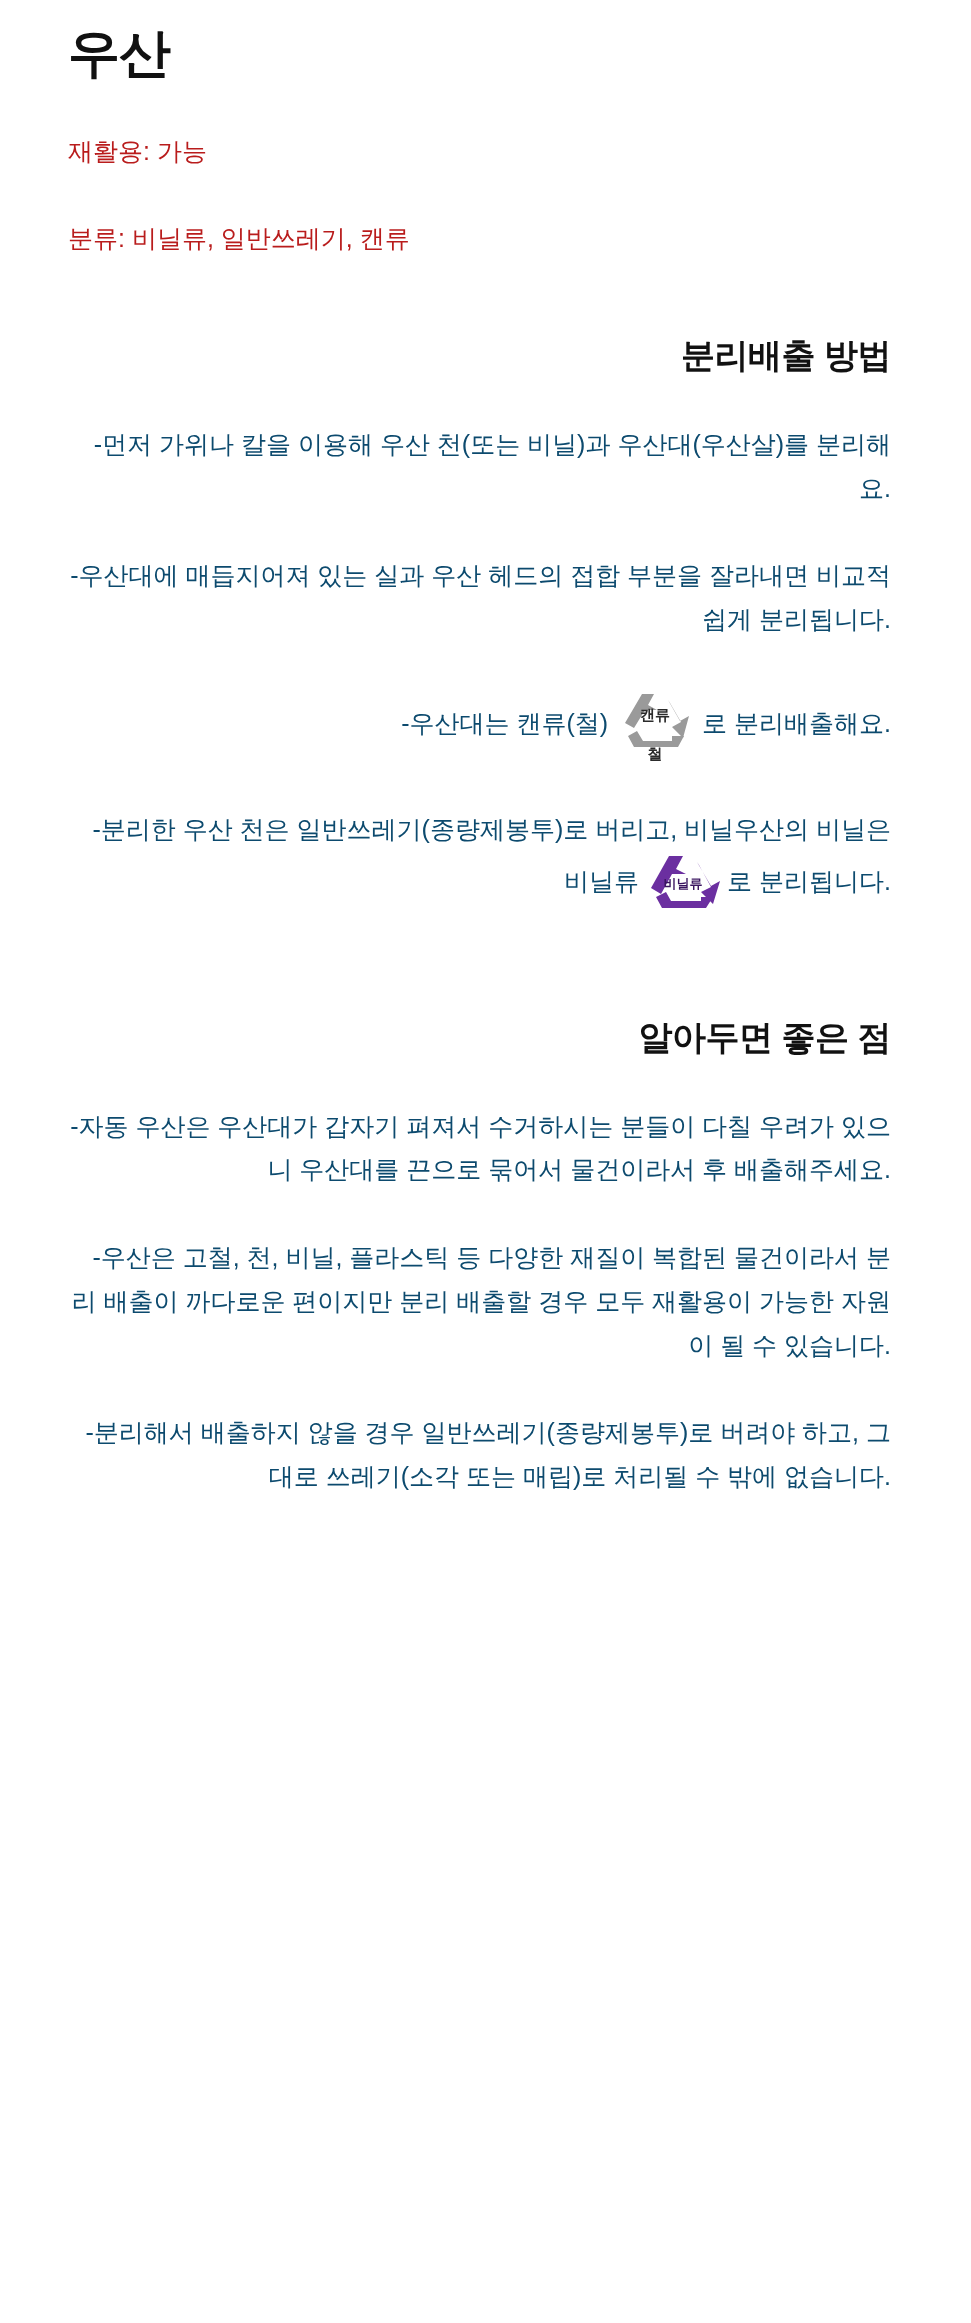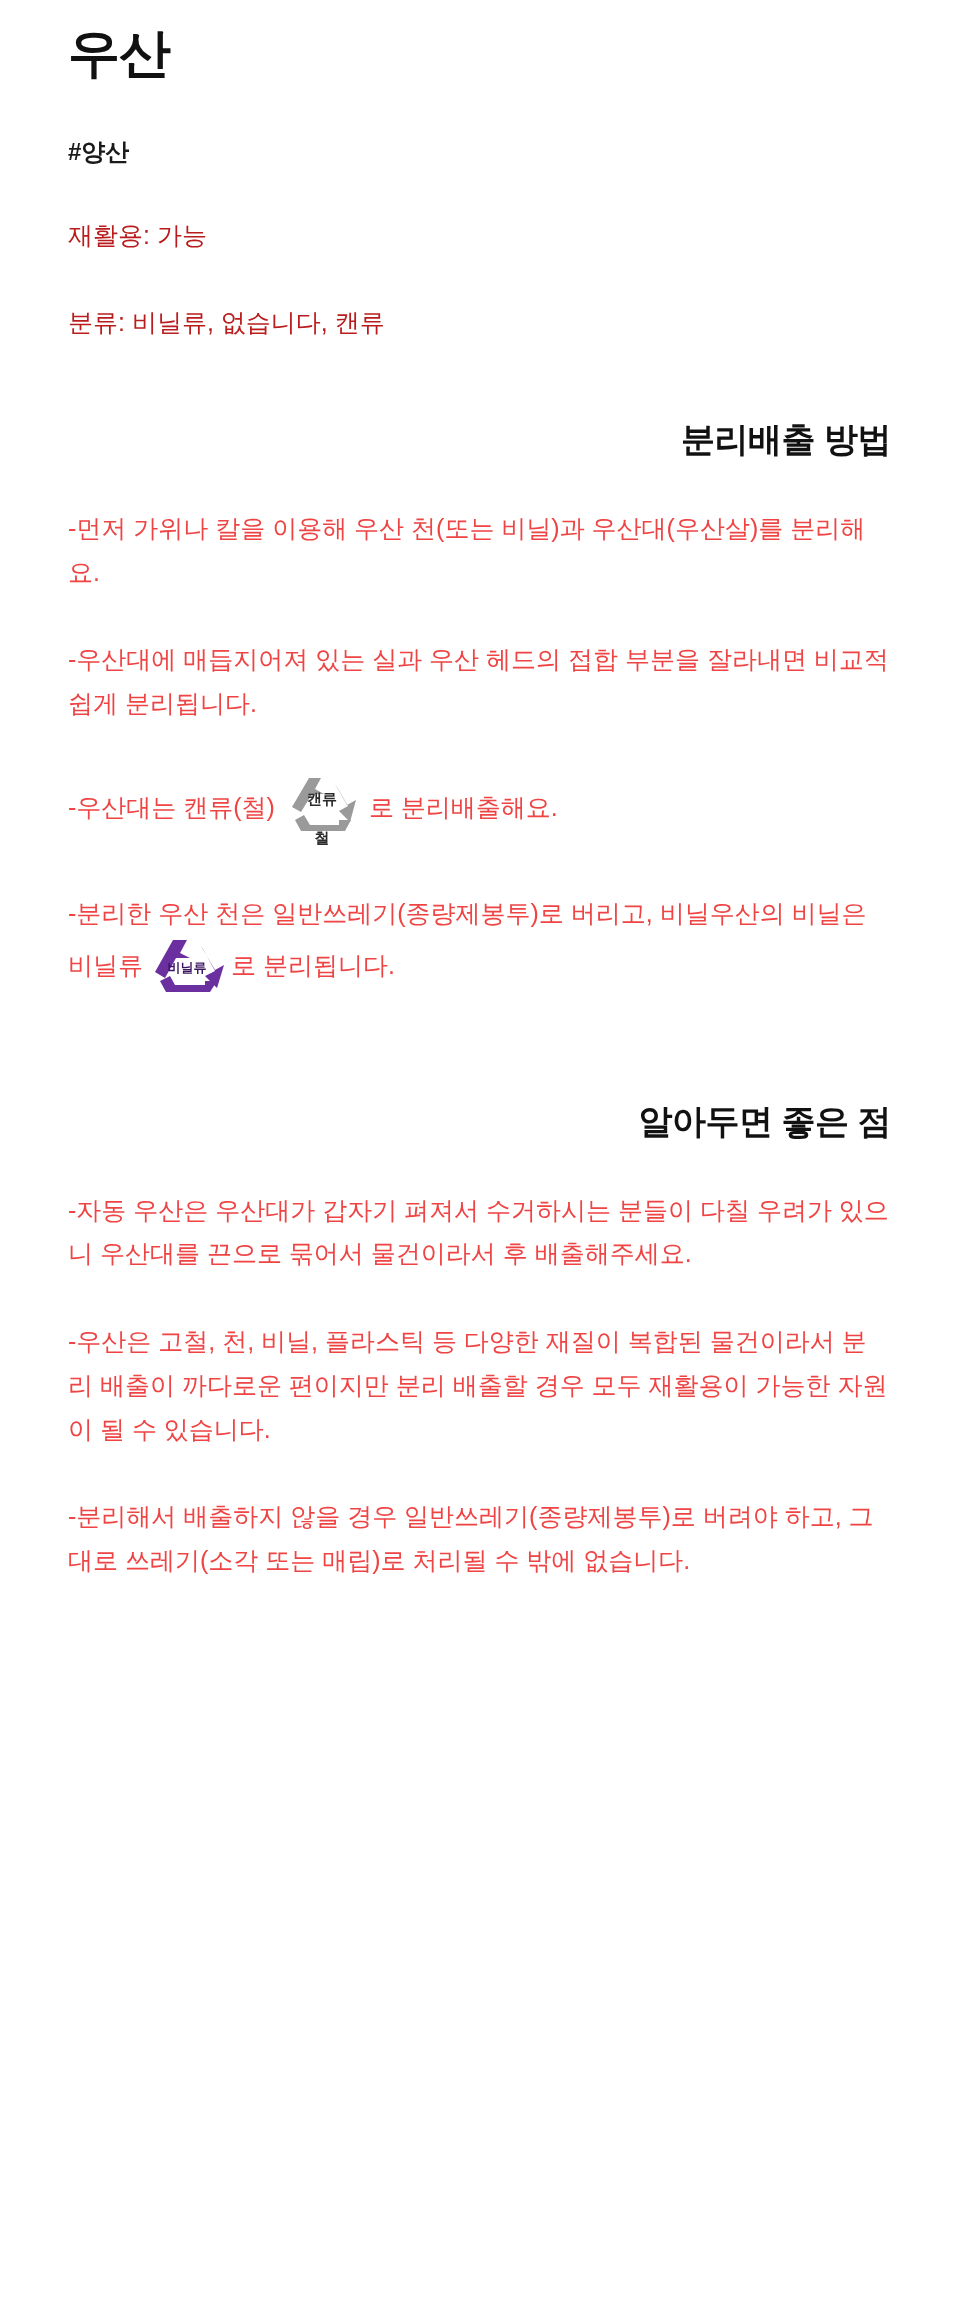--- a/index.html
+++ b/index.html
@@ -42,47 +42,46 @@
   h2.section {
     font-size: 34px;
     font-weight: bold;
     color: #111111;
     margin: 75px 0 0 0;
     letter-spacing: -0.5px;
     text-align: right;
   }
   p.body {
     font-size: 25px;
-    color: #ef4444;
+    color: #0c4a6e;
     line-height: 1.75;
     margin: 44px 0 0 0;
-    text-align: left;
+    text-align: right;
   }
   .ico {
     display: inline-block;
     vertical-align: middle;
     position: relative;
     top: -2px;
     margin: 0 4px;
   }
   .ico svg { display: block; }
   .spacer-lg { height: 26px; }
 </style>
 </head>
 <body>
 
 <div class="page">
 
   <h1 class="title">우산</h1>
 
-  <div class="tag">#양산</div>
 
   <p class="meta">재활용: 가능</p>
 
-  <p class="meta">분류: 비닐류, 없습니다, 캔류</p>
+  <p class="meta">분류: 비닐류, 일반쓰레기, 캔류</p>
 
   <h2 class="section">분리배출 방법</h2>
 
   <p class="body">-먼저 가위나 칼을 이용해 우산 천(또는 비닐)과 우산대(우산살)를 분리해요.</p>
 
   <p class="body">-우산대에 매듭지어져 있는 실과 우산 헤드의 접합 부분을 잘라내면 비교적 쉽게 분리됩니다.</p>
 
   <p class="body">
     <span>-우산대는 캔류(철)</span><span class="ico"><svg width="86" height="78" viewBox="0 0 86 78" aria-hidden="true">
         <g fill="#9a9a9a">

